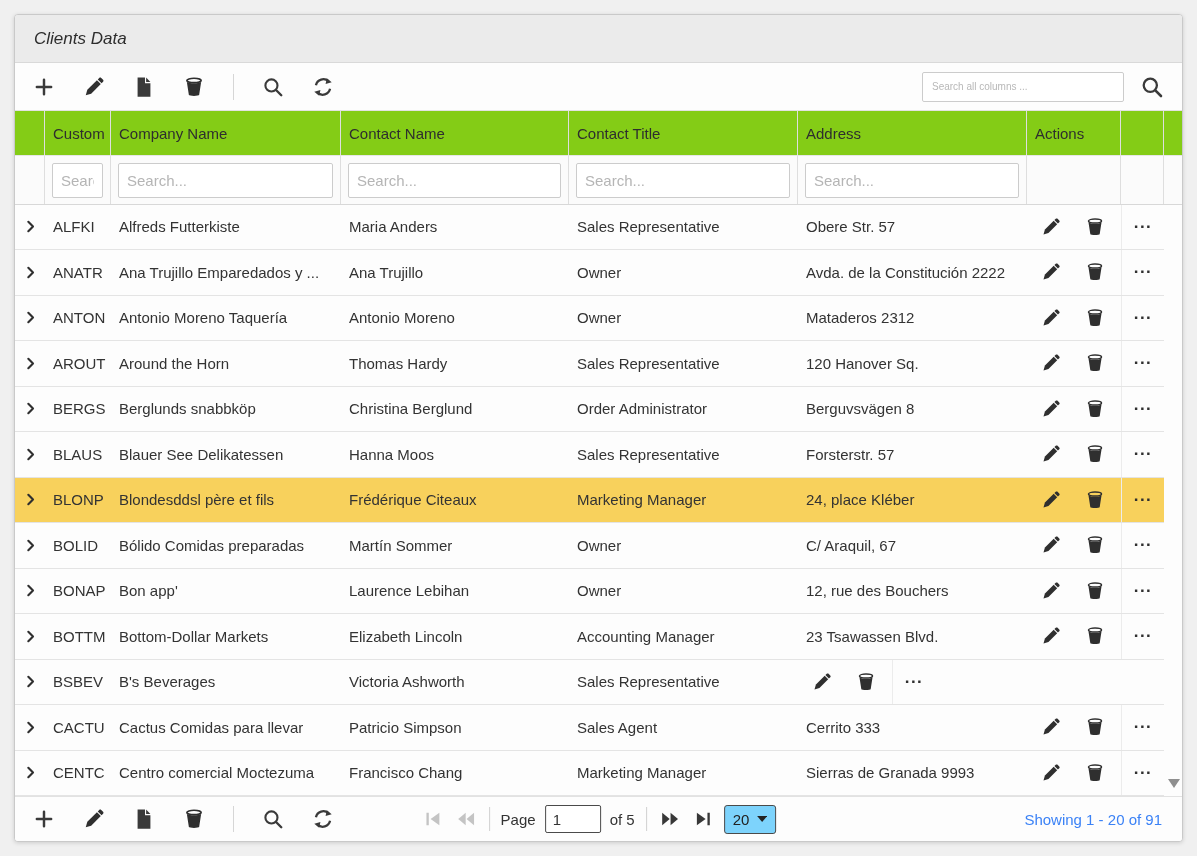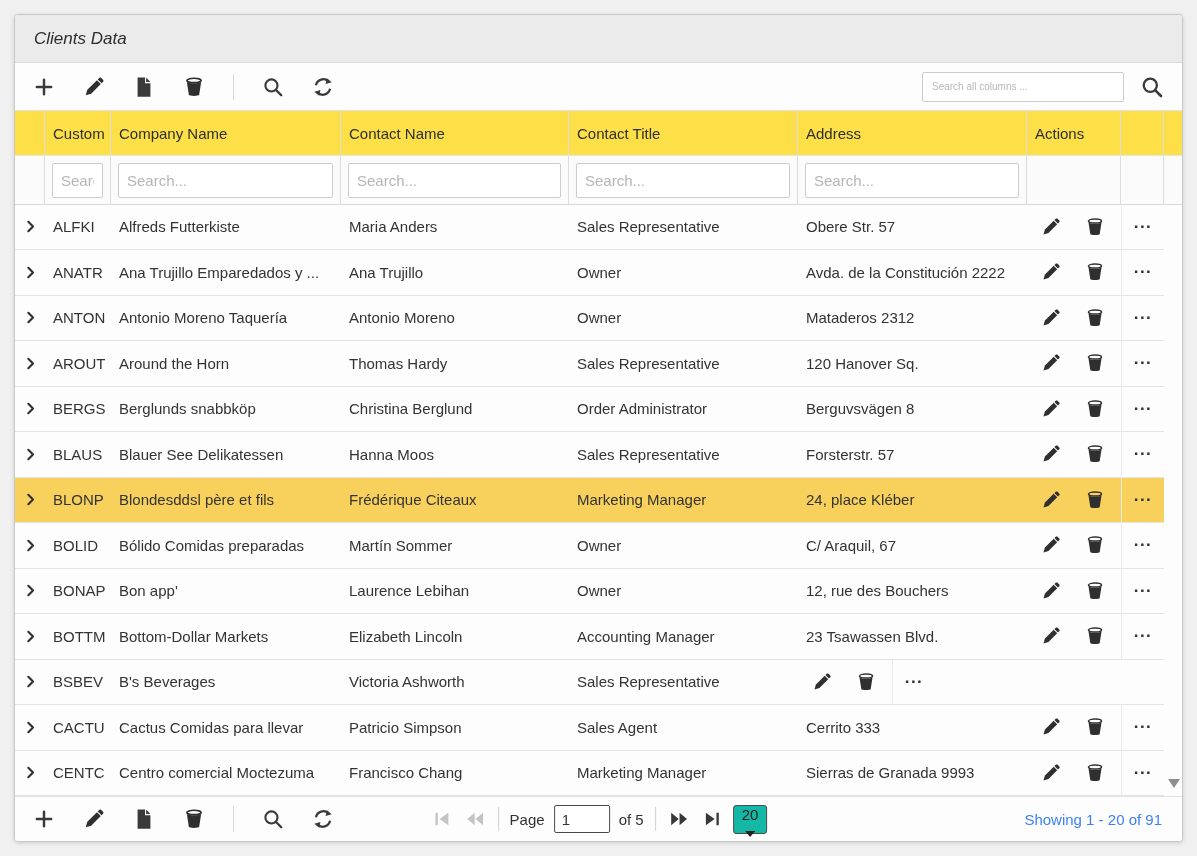--- a/index.html
+++ b/index.html
@@ -40,21 +40,21 @@
   .col-id     { flex:0 0 66px; }
   .col-company{ flex:0 0 230px; }
   .col-contact{ flex:0 0 228px; }
   .col-title  { flex:0 0 229px; }
   .col-address{ flex:0 0 229px; }
   .col-actions{ flex:0 0 94px; }
   .col-more   { flex:0 0 43px; }
   .col-sb     { flex:0 0 18px; }
   
   .headrow{
-    height:45px; flex:0 0 45px; background:#fde047; border-bottom:1px solid #e6e6e6;
+    height:45px; flex:0 0 45px; background:#84cc16; border-bottom:1px solid #e6e6e6;
     display:flex; align-items:stretch;
   }
   .headrow .hcell{
     display:flex; align-items:center; padding:0 8px;
     font-size:15px; color:#2e2e2e; border-right:1px solid #dedede;
     overflow:hidden; white-space:nowrap;
   }
   .headrow .hcell:last-child{ border-right:none; }
   .filterrow{
     height:49px; flex:0 0 49px; background:#fbfbfb; border-bottom:1px solid #d8d8d8;
@@ -108,22 +108,22 @@
     position:absolute; left:50%; transform:translateX(-50%);
     display:flex; align-items:center; gap:9px; font-size:15px; color:#333;
   }
   .pagerdivider{ width:1px; height:24px; background:#d0d0d0; margin:0 2px; }
   .pageinput{
     width:56px; height:28px; border:1px solid #4a4a4a; border-radius:2px;
     padding:0 7px; font-size:15px; color:#333; font-family:inherit; background:#fff;
   }
   .pagesize{
     display:flex; align-items:center; gap:8px; height:29px; padding:0 8px;
-    border:1px solid #4a4a4a; border-radius:3px; background:#14b8a6; cursor:pointer;
-    font-size:15px; color:#222;flex-direction:column;
+    border:1px solid #4a4a4a; border-radius:3px; background:#7dd3fc; cursor:pointer;
+    font-size:15px; color:#222;
   }
   .status{ margin-left:auto; font-size:15px; color:#3b82f6; padding-right:4px; }
   svg{ display:block; }
 </style>
 </head>
 <body>
 
 <svg width="0" height="0" style="position:absolute">
   <defs>
     <g id="ic-plus">

